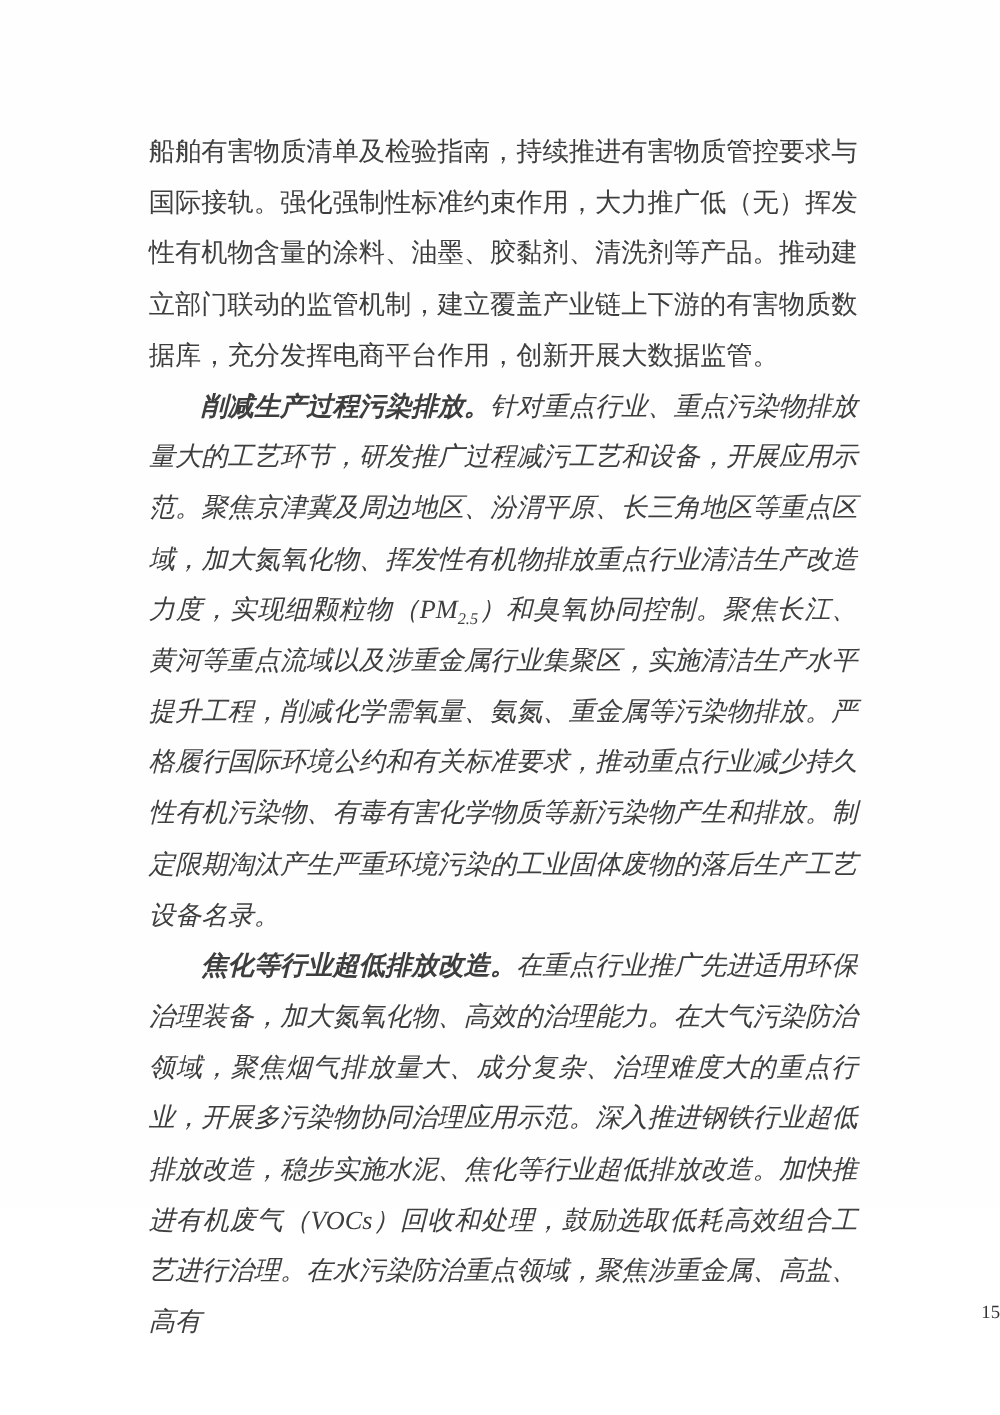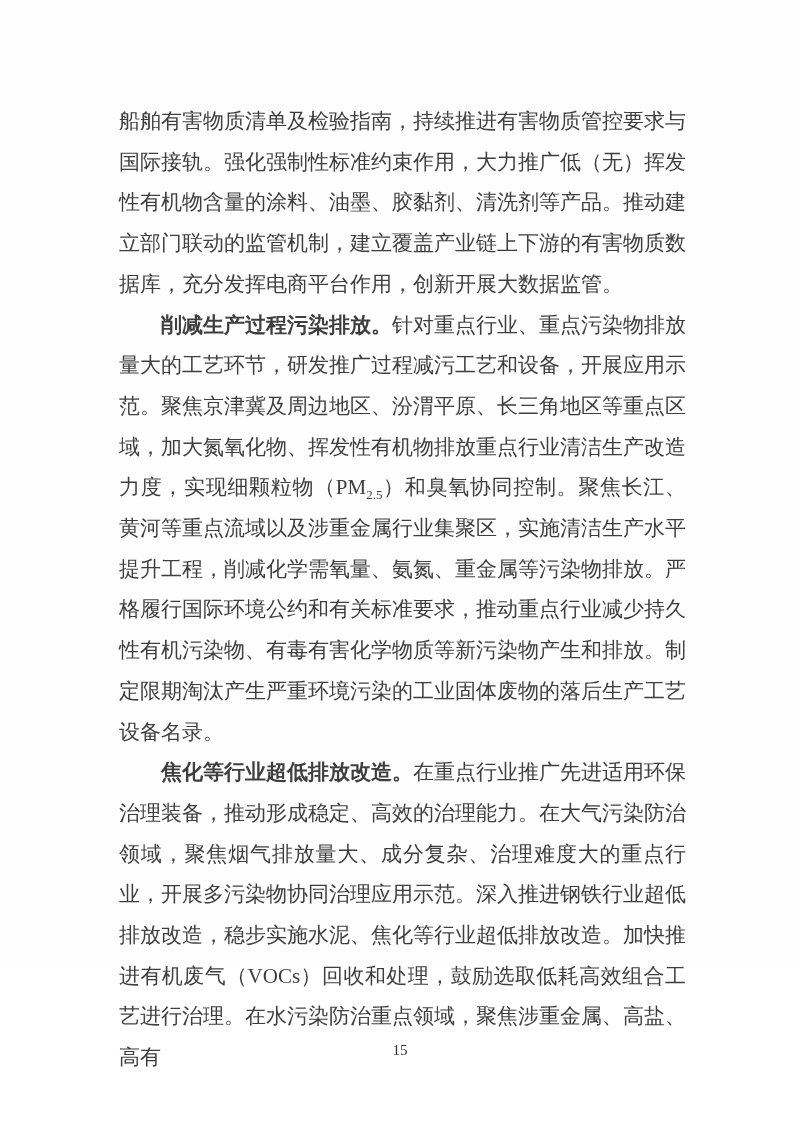--- a/index.html
+++ b/index.html
@@ -32,43 +32,44 @@
     text-align: justify;
     text-justify: inter-character;
     letter-spacing: 0px;
   }
   .doc-body p {
     margin: 0;
     padding: 0;
   }
   .doc-body p.indent {
     text-indent: 2em;
+    font-style: italic;
   }
   .bold-lead {
     font-weight: bold;
   }
   sub {
     font-size: 13px;
     line-height: 0;
   }
   .page-footer {
     position: absolute;
     left: 0;
     top: 1042px;
     width: 800px;
-    text-align: center;
+    text-align: right;
     font-size: 15px;
     color: #333333;
   }
 </style>
 </head>
 <body>
 
 <div class="page">
   <div class="doc-body">
       <p class=""><span>船舶有害物质清单及检验指南，持续推进有害物质管控要求与国际接轨。强化强制性标准约束作用，大力推广低（无）挥发性有机物含量的涂料、油墨、胶黏剂、清洗剂等产品。推动建立部门联动的监管机制，建立覆盖产业链上下游的有害物质数据库，充分发挥电商平台作用，创新开展大数据监管。</span></p>
       <p class="indent"><span class="bold-lead">削减生产过程污染排放。</span><span>针对重点行业、重点污染物排放量大的工艺环节，研发推广过程减污工艺和设备，开展应用示范。聚焦京津冀及周边地区、汾渭平原、长三角地区等重点区域，加大氮氧化物、挥发性有机物排放重点行业清洁生产改造力度，实现细颗粒物（PM</span><sub>2.5</sub><span>）和臭氧协同控制。聚焦长江、黄河等重点流域以及涉重金属行业集聚区，实施清洁生产水平提升工程，削减化学需氧量、氨氮、重金属等污染物排放。严格履行国际环境公约和有关标准要求，推动重点行业减少持久性有机污染物、有毒有害化学物质等新污染物产生和排放。制定限期淘汰产生严重环境污染的工业固体废物的落后生产工艺设备名录。</span></p>
-      <p class="indent"><span class="bold-lead">焦化等行业超低排放改造。</span><span>在重点行业推广先进适用环保治理装备，推动形成稳定、高效的治理能力。在大气污染防治领域，聚焦烟气排放量大、成分复杂、治理难度大的重点行业，开展多污染物协同治理应用示范。深入推进钢铁行业超低排放改造，稳步实施水泥、焦化等行业超低排放改造。加快推进有机废气（VOCs）回收和处理，鼓励选取低耗高效组合工艺进行治理。在水污染防治重点领域，聚焦涉重金属、高盐、高有</span></p>
+      <p class="indent"><span class="bold-lead">焦化等行业超低排放改造。</span><span>在重点行业推广先进适用环保治理装备，加大氮氧化物、高效的治理能力。在大气污染防治领域，聚焦烟气排放量大、成分复杂、治理难度大的重点行业，开展多污染物协同治理应用示范。深入推进钢铁行业超低排放改造，稳步实施水泥、焦化等行业超低排放改造。加快推进有机废气（VOCs）回收和处理，鼓励选取低耗高效组合工艺进行治理。在水污染防治重点领域，聚焦涉重金属、高盐、高有</span></p>
     </div>
   <div class="page-footer">
     <span>15</span>
   </div>
 </div>
 
 </body></html>

